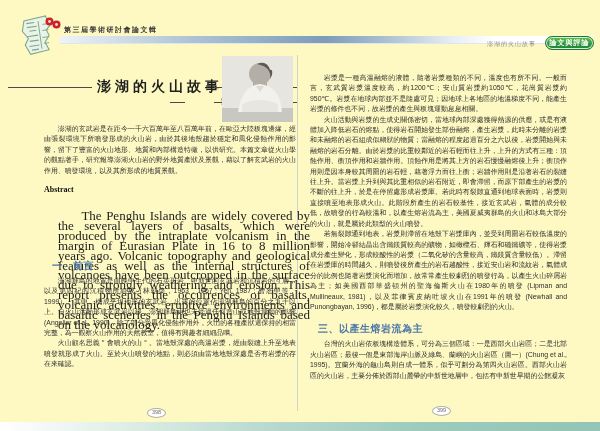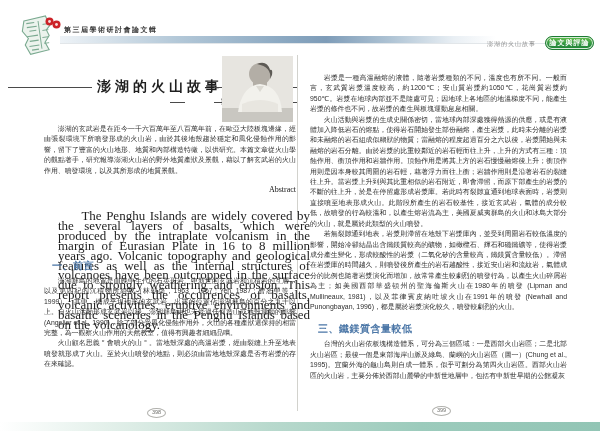--- a/index.html
+++ b/index.html
@@ -1,17 +1,17 @@
 <!DOCTYPE html>
 <html><head>
 <meta charset="utf-8">
 <style>
   html,body{margin:0;padding:0;background:#e8e8e6;}
   .spread{
-    position:relative;width:600px;height:431px;background:#ffffff;overflow:hidden;
+    position:relative;width:600px;height:431px;background:#fef9c3;overflow:hidden;
     font-family:"Liberation Sans","DejaVu Sans",sans-serif;
   }
   .abs{position:absolute;}
   
   .series-title{font-size:7px;font-weight:bold;color:#3a3a3a;letter-spacing:1.5px;white-space:nowrap;}
   .header-bar{
     height:7px;
     background:linear-gradient(90deg,#eef3f7 0%,#b3c8d8 22%,#87a5bf 44%,#7e9cb8 50%,#aec3d4 62%,#e9eff4 74%,#ffffff 82%);
     border-bottom:1px solid #e2e6e9;
   }
@@ -34,21 +34,21 @@
   .gutter{width:1px;background:#d2d2cd;}
   
   .body-zh{
     font-size:6.9px;line-height:10.4px;color:#2e2e2e;margin:0;
     text-align:justify;text-indent:2em;
   }
   .sec-head{font-size:10px;font-weight:bold;color:#4d78a8;letter-spacing:0.5px;margin:10px 0 3px 8px;}
   .sec-head.first{margin-top:0;}
   .abstract-head{
     font-family:"Liberation Serif","DejaVu Serif",serif;
-    font-size:8px;font-weight:normal;color:#111;text-align:right;
+    font-size:8px;font-weight:bold;color:#111;text-align:left;
   }
   .abstract-en{
     font-family:"Liberation Serif","DejaVu Serif",serif;
     font-size:13px;line-height:9.9px;color:#1e1e1e;margin:14px;
     text-align:justify;text-indent:1.8em;
   }
   .pagenum{
     display:inline-block;border:1px solid #b0b0ac;border-radius:50%;
     font-size:5.5px;line-height:7px;color:#6f6f6b;padding:0.5px 4px;background:#fff;
   }
@@ -116,21 +116,21 @@
   </div>
 
   <div class="abs" style="left:147px;top:400px;">
     <span class="pagenum">398</span>
   </div>
 
   <div class="abs flow" style="left:310px;top:73px;width:257px;">
     <p class="body-zh">岩漿是一種高溫融熔的液體，隨著岩漿種類的不同，溫度也有所不同。一般而言，玄武質岩漿溫度較高，約1200℃；安山質岩漿約1050℃，花崗質岩漿約950℃。岩漿在地球內部並不是隨處可見；因地球上各地區的地溫梯度不同，能產生岩漿的條件也不同，故岩漿的產生與板塊運動息息相關。</p>
     <p class="body-zh">火山活動與岩漿的生成史關係密切，當地球內部深處獲得熱源的供應，或是有液體加入降低岩石的熔點，使得岩石開始發生部份融熔，產生岩漿，此時未分離的岩漿和未融熔的岩石組成似糊狀的物質；當融熔的程度超過百分之六以後，岩漿開始與未融熔的岩石分離。由於岩漿的比重較鄰近的岩石輕而往上升，上升的方式有三種：頂蝕作用、衝頂作用和岩牆作用。頂蝕作用是將其上方的岩石慢慢融熔後上升；衝頂作用則是因本身較其周圍的岩石輕，藉著浮力而往上衝；岩牆作用則是沿著岩石的裂縫往上升。當岩漿上升到與其比重相似的岩石附近，即會滯留，而原下部產生的岩漿的不斷的往上升，於是在停留處形成岩漿庫。若此時有裂隙直通到地球表面時，岩漿則直接噴至地表形成火山。此階段所產生的岩石較基性，接近玄武岩，氣體的成分較低，故噴發的行為較溫和，以產生熔岩流為主，美國夏威夷群島的火山和冰島大部分的火山，就是屬於此類型的火山噴發。</p>
     <p class="body-zh">若無裂隙通到地表，岩漿則滯留在地殼下岩漿庫內，並受到周圍岩石較低溫度的影響，開始冷卻結晶出含鐵鎂質較高的礦物，如橄欖石、輝石和磁鐵礦等，使得岩漿成分產生變化，形成較酸性的岩漿（二氧化矽的含量較高，鐵鎂質含量較低）。滯留在岩漿庫的時間越久，則噴發後所產生的岩石越酸性，接近安山岩和流紋岩，氣體成分的比例也隨著岩漿演化而增加，故常常產生較劇烈的噴發行為，以產生火山碎屑岩為主；如美國西部華盛頓州的聖海倫斯火山在1980年的噴發 (Lipman and Mullineaux, 1981)，以及菲律賓皮納吐坡火山在1991年的噴發 (Newhall and Punongbayan, 1996)，都是屬於岩漿演化較久，噴發較劇烈的火山。</p>
-    <div class="sec-head">三、鐵鎂質含量較低</div>
+    <div class="sec-head">三、以產生熔岩流為主</div>
     <p class="body-zh">台灣的火山岩依板塊構造體系，可分為三個區域：一是西部火山岩區；二是北部火山岩區；最後一個是東部海岸山脈及綠島、蘭嶼的火山岩區（圖一）(Chung et al., 1995)。宜蘭外海的龜山島則自成一體系，似乎可劃分為第四火山岩區。西部火山岩區的火山岩，主要分佈於西部山麓帶的中新世地層中，包括有中新世早期的公館凝灰</p>
   </div>
 
   <div class="abs" style="left:432px;top:398px;">
     <span class="pagenum">399</span>
   </div>
 
   <div class="abs footer-bar"></div>
 </div>
 

